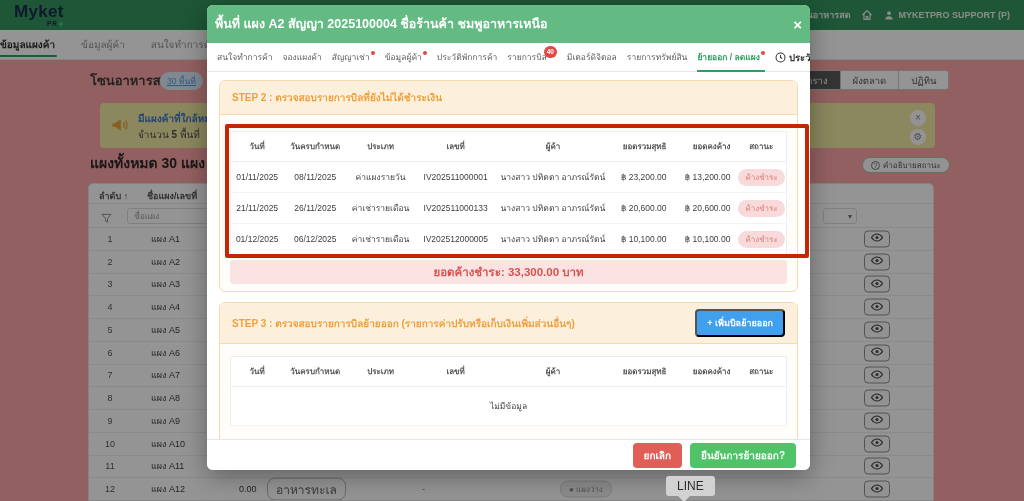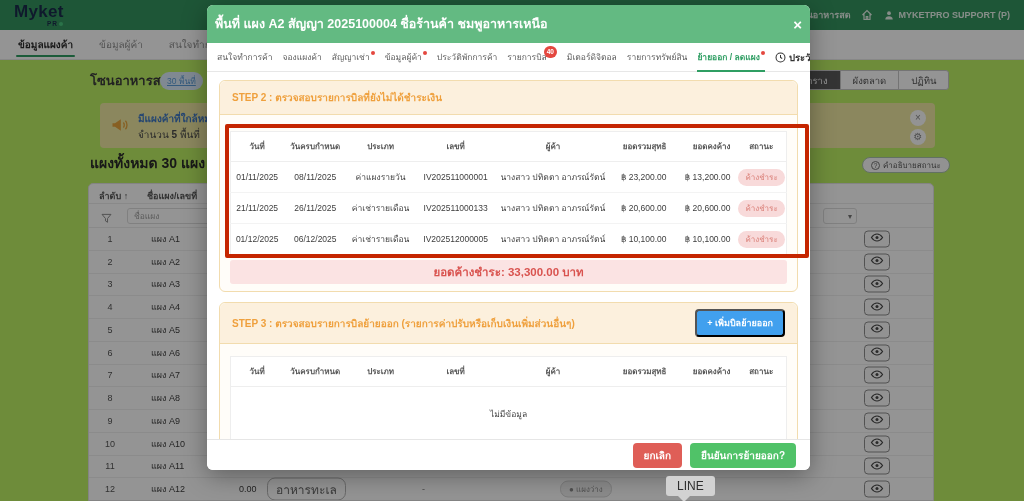--- a/index.html
+++ b/index.html
@@ -1,29 +1,29 @@
 <!DOCTYPE html>
 <html><head>
 <meta charset="utf-8">
 <style>
   html,body{margin:0;padding:0;background:#888;}
   *{box-sizing:border-box;}
-  .stage{position:relative;width:1024px;height:501px;overflow:hidden;background:#bef264;
+  .stage{position:relative;width:1024px;height:501px;overflow:hidden;background:#fca5a5;
          font-family:"Liberation Sans","DejaVu Sans",sans-serif;}
 
   
   .top-header{position:absolute;top:0;left:0;right:0;height:30px;background:#35955f;z-index:1;}
   .logo{position:absolute;left:14px;top:3px;color:#1b2b4d;font-weight:bold;font-size:17px;line-height:1;letter-spacing:.3px;}
   .logo-sub{position:absolute;left:47px;top:20px;font-size:6.5px;font-weight:bold;color:#1b2b4d;letter-spacing:1px;display:flex;align-items:center;gap:1px;}
   .logo-dot{width:4px;height:4px;border-radius:50%;background:#49c47e;display:inline-block;}
   .hdr-right{position:absolute;right:14px;top:0;height:30px;display:flex;align-items:center;gap:11px;color:#e8f3ec;font-size:9px;font-weight:bold;}
   .hdr-item{display:flex;align-items:center;gap:4px;}
 
   .nav{position:absolute;top:30px;left:0;right:0;height:30px;background:#fff;border-bottom:1px solid #e9e9e9;
-       display:flex;align-items:stretch;padding-left:18px;gap:26px;font-size:10px;color:#8f8f8f;z-index:1;}
+       display:flex;align-items:stretch;gap:26px;font-size:10px;color:#8f8f8f;z-index:1;}
   .nav-tab{position:relative;display:flex;align-items:center;}
   .nav-tab.active{color:#2e2e2e;font-weight:bold;}
   .nav-tab.active::after{content:"";position:absolute;left:-2px;right:-2px;bottom:2px;height:2.5px;background:#2f9e63;border-radius:2px;}
 
   .zone-title{position:absolute;left:90px;top:70px;font-size:13px;font-weight:bold;color:#3c3c3c;}
   .zone-badge{position:absolute;left:160px;top:72px;background:#dcedfb;color:#5b9bd8;font-size:8.5px;padding:2px 7px;border-radius:9px;text-decoration:underline;}
   .segmented{position:absolute;left:788px;top:70px;display:flex;height:20px;border:1px solid #c9c9c9;border-radius:3px;overflow:hidden;background:#fff;font-size:9.5px;color:#555;}
   .seg-btn{padding:0 12px;display:flex;align-items:center;border-left:1px solid #c9c9c9;white-space:nowrap;}
   .seg-btn:first-child{border-left:none;}
   .seg-btn.active{background:#5a5a5a;color:#fff;}
@@ -81,21 +81,21 @@
   .s3-wrap{padding:12px 10px 8px;}
   table.bills{width:100%;border-collapse:collapse;table-layout:fixed;background:#fff;border:1px solid #eee;}
   .bills th{font-size:8px;color:#555;font-weight:bold;padding:8px 2px;border-bottom:1px solid #eee;text-align:center;white-space:nowrap;overflow:hidden;}
   .bills td{font-size:8.5px;color:#3d3d3d;padding:6.5px 2px;text-align:center;border-bottom:1px solid #f3f3f3;white-space:nowrap;overflow:hidden;}
   .bills th:nth-child(1){width:9.5%;}  .bills th:nth-child(2){width:11.5%;}
   .bills th:nth-child(3){width:12%;}   .bills th:nth-child(4){width:15%;}
   .bills th:nth-child(5){width:20%;}   .bills th:nth-child(6){width:11.5%;text-align:right;padding-right:6px;}
   .bills th:nth-child(7){width:11.5%;text-align:right;padding-right:6px;} .bills th:nth-child(8){width:9%;}
   .bills td:nth-child(6),.bills td:nth-child(7){text-align:right;padding-right:6px;}
   .pill{display:inline-block;background:#f8dada;color:#d97c74;border-radius:9px;padding:2px 7px;font-size:8px;}
-  .empty-cell{color:#b0b0b0;font-size:8.5px;padding:20px 0 !important;text-align:center;}
+  .empty-cell{color:#b0b0b0;font-size:8.5px;padding:12px 0 !important;text-align:center;}
   .total-bar{margin-top:5px;background:#fbe3e3;border-radius:3px;height:24px;display:flex;align-items:center;justify-content:center;color:#d9534f;font-size:11.5px;font-weight:bold;}
   .total-muted{margin:12px 0 2px;text-align:center;color:#a3a3a3;font-size:12.5px;}
   .mt10{margin-top:10px;}
 
   .modal-footer{position:absolute;left:0;right:0;bottom:0;height:31px;background:#fff;border-top:1px solid #e6e6e6;display:flex;align-items:center;justify-content:flex-end;gap:8px;padding:0 14px;z-index:5;}
   .btn{border:none;border-radius:4px;color:#fff;font-size:10px;font-weight:bold;padding:5px 11px;font-family:inherit;}
   .btn-cancel{background:#df5e57;}
   .btn-confirm{background:#50c268;}
 
   .red-box{position:absolute;left:225px;top:124px;width:584px;height:134px;border:4px solid #c52500;z-index:70;pointer-events:none;border-radius:2px;}

